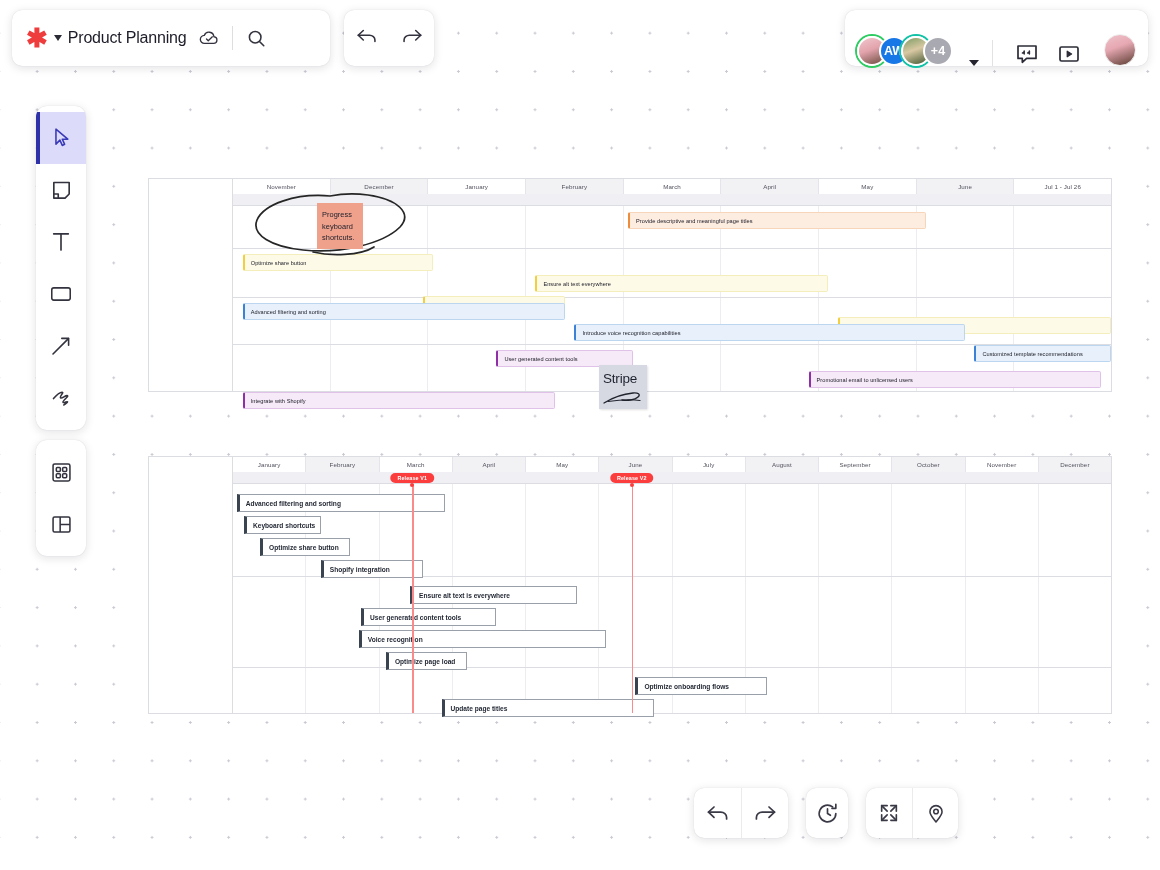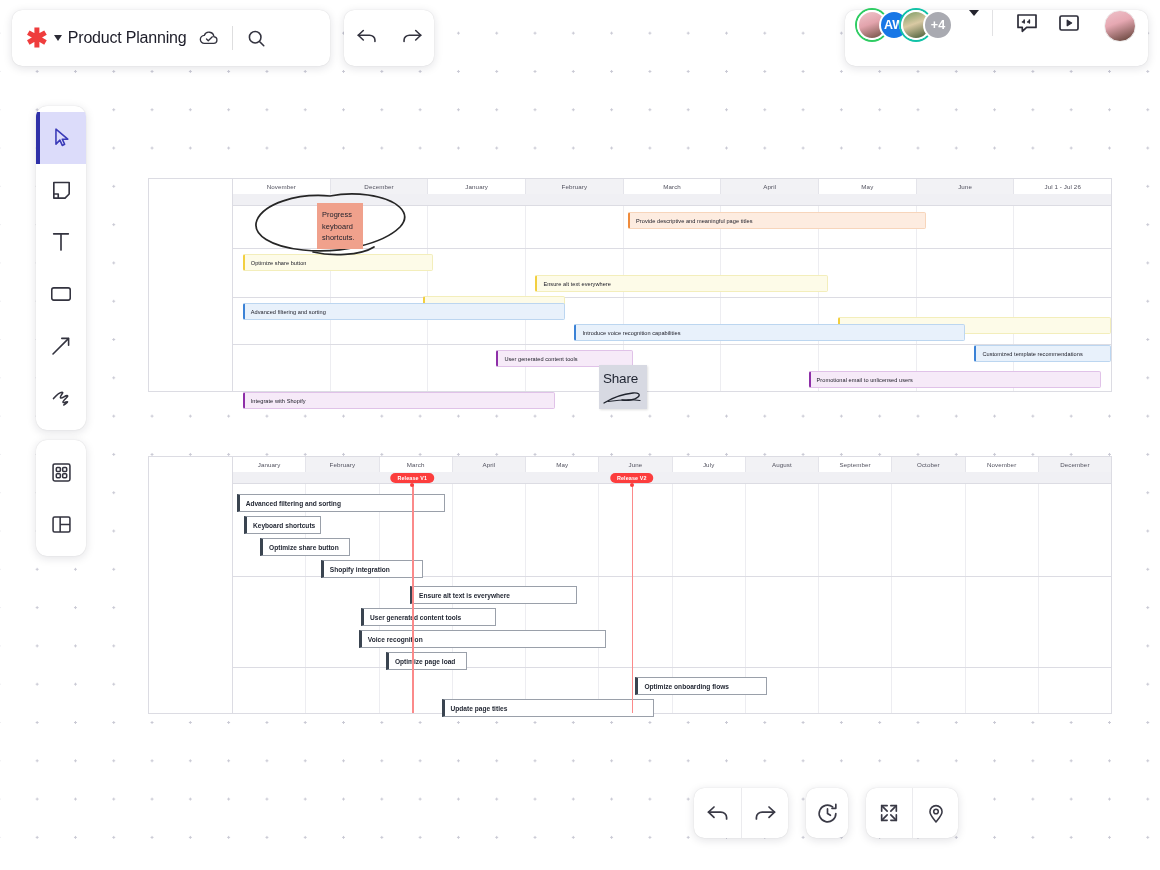--- a/index.html
+++ b/index.html
@@ -38,21 +38,21 @@
     background: #fff; border-radius: 10px;
     box-shadow: 0 2px 10px rgba(20,20,50,.13), 0 0 1px rgba(0,0,0,.16);
     display: flex; align-items: center; justify-content: space-around;
   }
 
   .topbar-right {
     position: absolute; right: 12px; top: 10px;
     height: 56px;
     background: #fff; border-radius: 10px;
     box-shadow: 0 2px 10px rgba(20,20,50,.13), 0 0 1px rgba(0,0,0,.16);
-    display: flex; align-items: flex-start; padding: 0 12px; gap: 0;
+    display: flex; align-items: flex-end; padding: 0 12px; gap: 0;
   }
   .avatars { display:flex; align-items:center; }
   .av {
     width: 30px; height: 30px; border-radius: 50%;
     margin-right: -8px; position: relative;
     border: 2px solid #fff;
     display:flex; align-items:center; justify-content:center;
     font-size: 12.5px; font-weight:700; color:#fff; overflow:hidden;
   }
   .av.ring-green { box-shadow: 0 0 0 2px #2ecc62; }
@@ -409,21 +409,21 @@
     </div>
 
   <svg class="ink" style="left:250px; top:190px; width:166px; height:76px;" viewBox="0 0 166 76">
     <path d="M80 6 C 46 3, 14 14, 7 30 C 1 45, 22 57, 53 60 C 90 64, 133 54, 150 37 C 163 23, 147 9, 118 5 C 104 3, 90 4, 80 6 Z" fill="none" stroke="#262626" stroke-width="1.7" stroke-linecap="round"></path>
     <path d="M63 62 C 80 66, 110 66, 124 57" fill="none" stroke="#262626" stroke-width="1.7" stroke-linecap="round"></path>
   </svg>
 
   <div class="sticky">Progress keyboard shortcuts.</div>
 
   <div class="stripe-card">
-    <div class="lbl">Share</div>
+    <div class="lbl">Stripe</div>
     <svg style="position:absolute;left:3px;top:24px;" width="42" height="18" viewBox="0 0 42 18">
       <path d="M2 14 C 10 9, 20 5, 31 4 C 36 3.6, 39 5, 36 8 C 33 11, 25 12, 20 11" fill="none" stroke="#20242e" stroke-width="1.4" stroke-linecap="round"></path>
       <path d="M6 12.5 C 16 11, 28 10, 38 11.5" fill="none" stroke="#20242e" stroke-width="1.2" stroke-linecap="round"></path>
     </svg>
   </div>
 
   <div class="bb" id="bb-undo">
     <div class="bb-cell" style="width:47px">
       <svg width="26" height="20" viewBox="0 0 26 20" fill="none" stroke="#3a3a46" stroke-width="1.7" stroke-linecap="round" stroke-linejoin="round">
         <path d="M9 4 3.5 9.2 9 14.3"></path>

